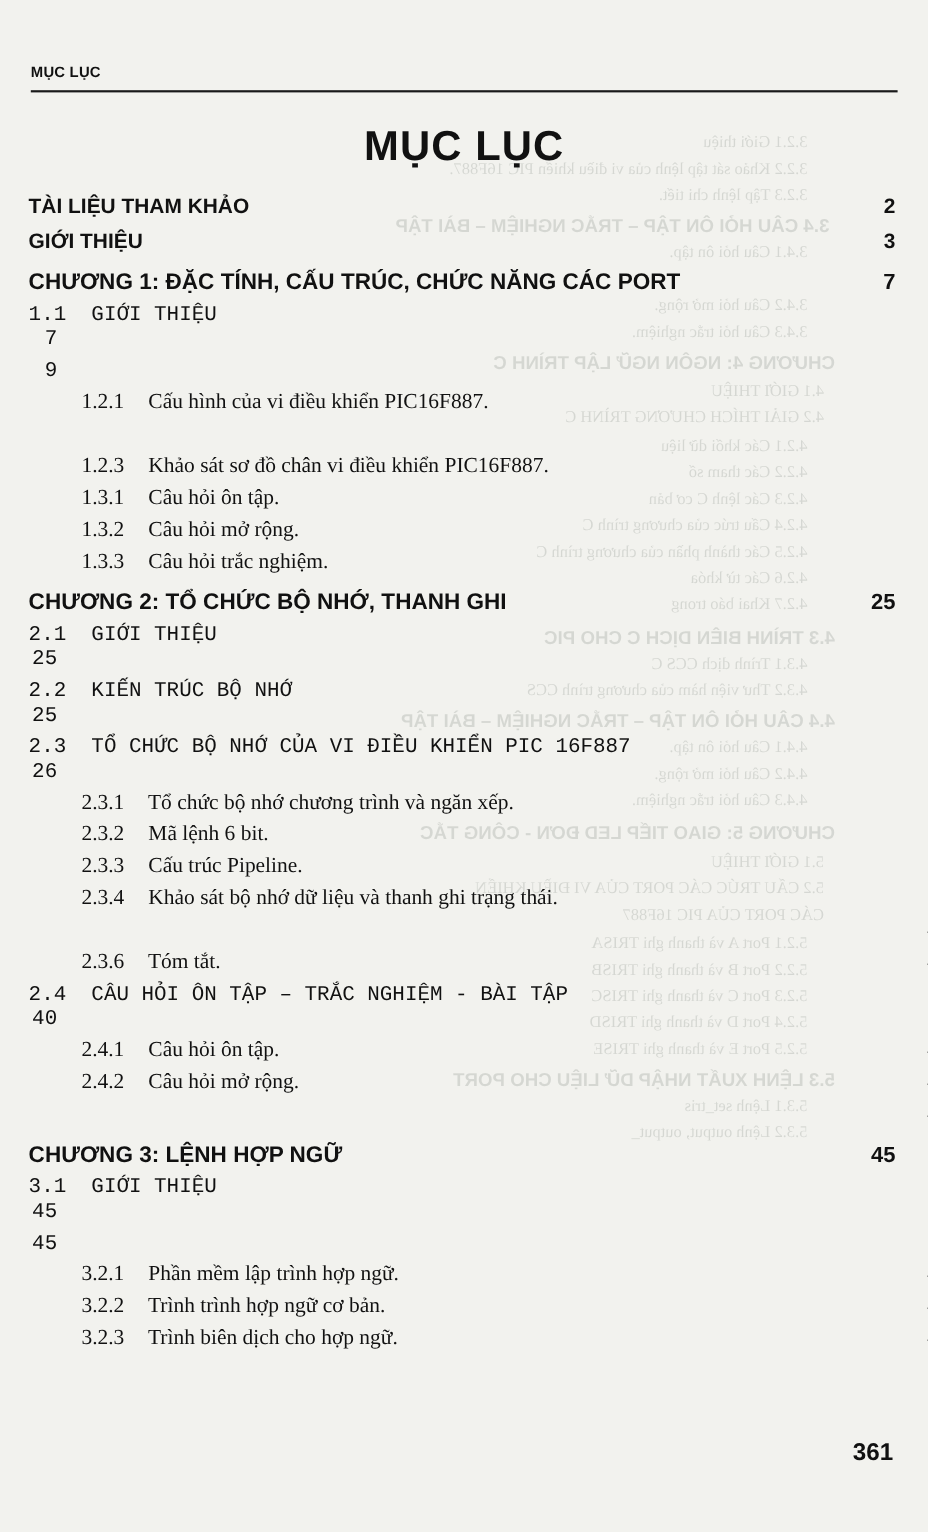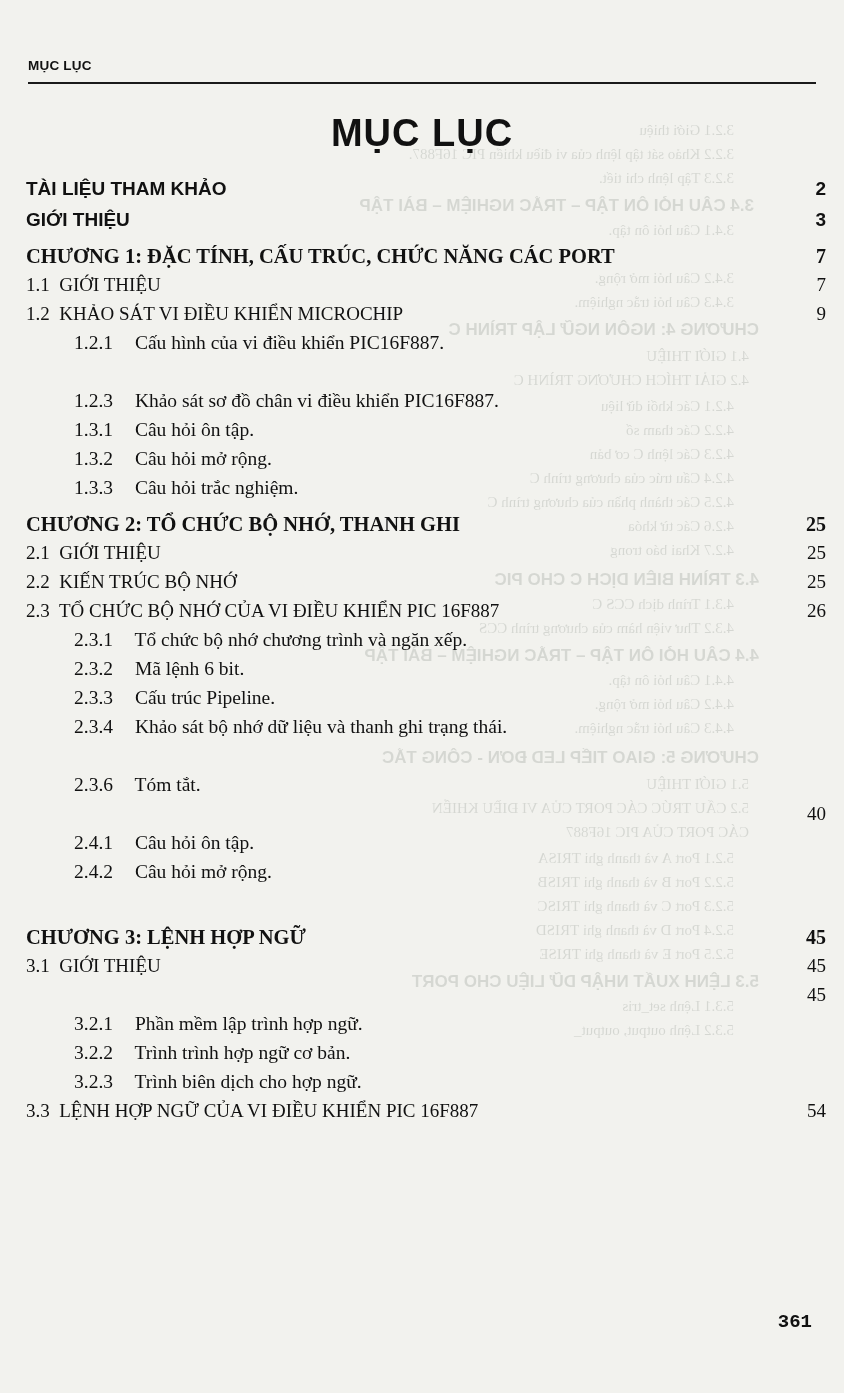--- a/index.html
+++ b/index.html
@@ -55,21 +55,21 @@
     font-weight: bold;
     font-size: 38px;
     letter-spacing: 1px;
   }
 
   
   .toc {
     position: absolute;
     top: 178px;
     left: 26px;
-    right: 18px;
+    right: 30px;
   }
   .row {
     display: flex;
     align-items: baseline;
     width: 100%;
   }
   .row .label {
     white-space: nowrap;
   }
   .row .filler {
@@ -85,32 +85,33 @@
   
   .lvl-front {
     font-family: "Liberation Sans", sans-serif;
     font-weight: bold;
     font-size: 19px;
     margin: 0 0 9px 0;
   }
   .lvl-front .page-num { font-size: 19px; }
 
   .lvl-chapter {
-    font-family: Liberation Serif, serif;
+    font-family: Liberation Sans, sans-serif;
     font-weight: bold;
     font-size: 20.5px;
     margin: 14px 0 6px 0;
     justify-content: space-between;
   }
   .lvl-chapter .page-num { font-size: 20px; }
 
   .lvl-section {
-    font-family: Liberation Serif, serif;
+    font-family: Liberation Mono, monospace;
     font-size: 19px;
     margin: 0 0 7px 0;
+    flex-direction: column;
   }
   .lvl-section .page-num { font-size: 19px; }
 
   .lvl-sub {
     font-family: "Liberation Serif", serif;
     font-size: 19.5px;
     margin: 0 0 7px 0;
     padding-left: 48px;
   }
   .lvl-sub .page-num { font-size: 19px; }
@@ -122,23 +123,23 @@
   .sub-num {
     display: inline-block;
     min-width: 56px;
   }
 
   
   .folio {
     position: absolute;
     bottom: 60px;
     right: 32px;
-    font-family: Liberation Mono, monospace;
-    font-weight: bold;
-    font-size: 19px;
+    font-family: Liberation Sans, sans-serif;
+    font-weight: bold;
+    font-size: 22px;
     margin-left: 28px;
   }
 
   
   .ghost {
     position: absolute;
     inset: 0;
     pointer-events: none;
     opacity: 0.13;
     transform: scaleX(-1);
@@ -227,21 +228,20 @@
       <span class="page-num">7</span>
     </div>
 
     <div class="row lvl-section">
       <span class="label"><span class="num-col">1.1</span>&nbsp; <span>GIỚI THIỆU</span></span>
       <span class="filler"></span>
       <span class="page-num">7</span>
     </div>
 
     <div class="row lvl-section">
-      <span class="label"><span class="num-col">1.2</span>&nbsp; <span>KHẢO SÁT VI ĐIỀU KHIỂN MICROCHIP</span></span>
       <span class="filler"></span>
       <span class="page-num">9</span>
     </div>
 
     <div class="row lvl-sub">
       <span class="label"><span class="sub-num">1.2.1</span> <span>Cấu hình của vi điều khiển PIC16F887.</span></span>
       <span class="filler"></span>
       <span class="page-num">10</span>
     </div>
 
@@ -328,20 +328,21 @@
       <span class="page-num">40</span>
     </div>
 
     <div class="row lvl-sub">
       <span class="label"><span class="sub-num">2.3.6</span> <span>Tóm tắt.</span></span>
       <span class="filler"></span>
       <span class="page-num">40</span>
     </div>
 
     <div class="row lvl-section">
+      <span class="label"><span class="num-col">2.4</span>&nbsp; <span>CÂU HỎI ÔN TẬP – TRẮC NGHIỆM - BÀI TẬP</span></span>
       <span class="filler"></span>
       <span class="page-num">40</span>
     </div>
 
     <div class="row lvl-sub">
       <span class="label"><span class="sub-num">2.4.1</span> <span>Câu hỏi ôn tập.</span></span>
       <span class="filler"></span>
       <span class="page-num">40</span>
     </div>
 
@@ -384,23 +385,18 @@
       <span class="filler"></span>
       <span class="page-num">48</span>
     </div>
 
     <div class="row lvl-sub">
       <span class="label"><span class="sub-num">3.2.3</span> <span>Trình biên dịch cho hợp ngữ.</span></span>
       <span class="filler"></span>
       <span class="page-num">49</span>
     </div>
 
-    <div class="row lvl-section">
-      <span class="label"><span class="num-col">3.3</span>&nbsp; <span>LỆNH HỢP NGỮ CỦA VI ĐIỀU KHIỂN PIC 16F887</span></span>
-      <span class="filler"></span>
-      <span class="page-num">54</span>
-    </div>
 
   </div>
 
   <div class="folio">361</div>
 
 </div>
 
 </body></html>

